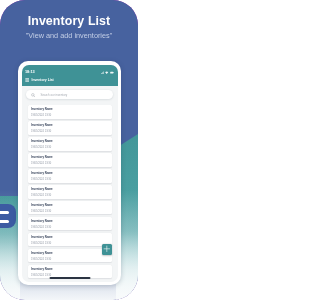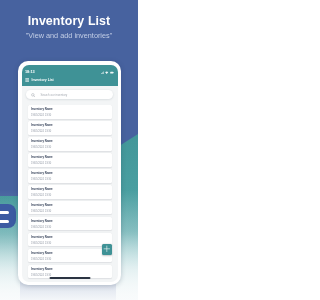--- a/index.html
+++ b/index.html
@@ -1,17 +1,17 @@
 <!DOCTYPE html>
 <html><head>
 <meta charset="utf-8">
 <style>
   html,body{margin:0;padding:0;}
   body{width:138px;height:300px;overflow:hidden;font-family:"Liberation Sans",sans-serif;background:#fff;}
-  #stage{position:relative;width:138px;height:300px;overflow:hidden;background:#a21caf;}
+  #stage{position:relative;width:138px;height:300px;overflow:hidden;background:#a21caf;border-radius:25px;}
   .bg-blue{position:absolute;inset:0;background:#47629f;}
   .bg-teal-diag{position:absolute;right:0;top:134px;width:22px;height:166px;
      background:linear-gradient(to bottom,#429799 0%,#4a9fa1 35%,#61abad 58%,#9bcdcf 76%,#cfe8e8 90%,#eef7f7 100%);
      clip-path:polygon(0 14px,100% 0,100% 100%,0 100%);}
   .bg-fade{position:absolute;left:0;right:0;bottom:0;height:110px;background:linear-gradient(to bottom,rgba(248,250,251,0) 0%,rgba(248,250,251,.25) 40%,rgba(248,250,251,.72) 72%,rgba(249,251,252,.97) 100%);}
   .leftband{position:absolute;left:0;top:196px;width:20px;height:104px;
      background:linear-gradient(to bottom,#429799 0%,#4a9fa1 25%,#63acae 45%,#93c9cb 66%,#c7e4e4 84%,#ecf6f6 100%);}
   .menu-btn{position:absolute;left:-9.5px;top:204px;width:25px;height:24px;border-radius:8px;background:#3c5ba2;}
   .menu-bar{position:absolute;left:-4px;height:3.4px;background:#fff;border-radius:1.7px;width:22.5px;}
   .phone{position:absolute;left:18px;top:61px;width:103px;height:224px;background:#fff;border-radius:10px;

